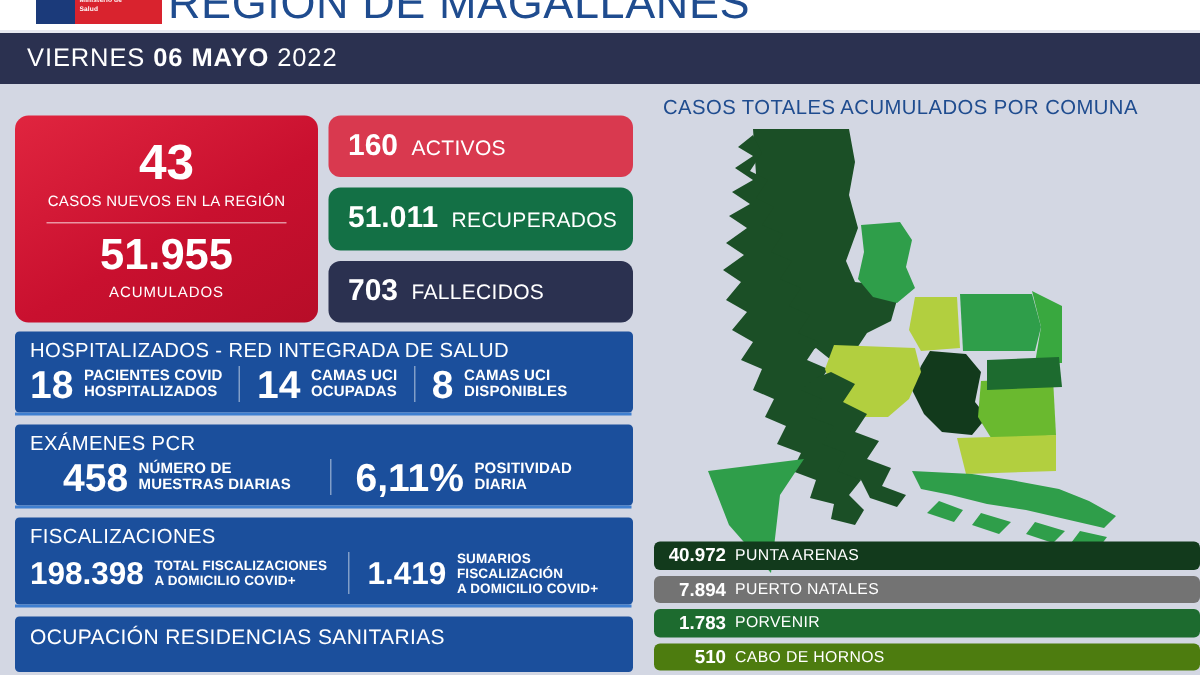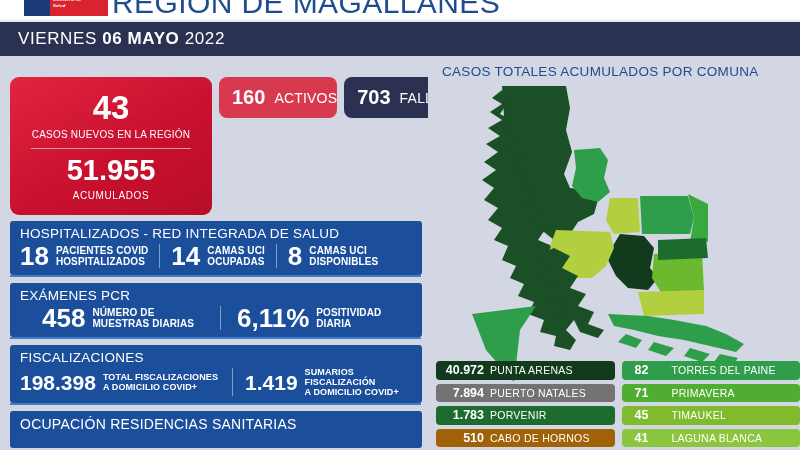--- a/index.html
+++ b/index.html
@@ -60,21 +60,21 @@
     background:linear-gradient(150deg,#e0253f 0%,#c9102f 55%,#b70d28 100%);
     color:#fff; display:flex; flex-direction:column;
     align-items:center; justify-content:center; padding:5px 6px;
   }
   #new-cases-num{ font-size:33px; font-weight:bold; line-height:1; }
   #new-cases-lbl{ font-size:10px; letter-spacing:.2px; margin-top:5px; white-space:nowrap;}
   #nc-divider{ width:84%; height:1px; background:rgba(255,255,255,.55); margin:8px 0 7px; }
   #cum-num{ font-size:29px; font-weight:bold; line-height:1; }
   #cum-lbl{ font-size:10px; letter-spacing:.6px; margin-top:5px; }
 
-  #side-cards{ display:flex; flex-direction:row; gap:7px; width:203px; }
+  #side-cards{ display:flex; flex-direction:column; gap:7px; width:203px; }
   .side-card{
     height:41.3px; border-radius:8px; color:#fff;
     display:flex; align-items:center; padding-left:13px; gap:9px;
   }
   .side-card .v{ font-size:20px; font-weight:bold; }
   .side-card .l{ font-size:14px; letter-spacing:.2px; }
   .c-active{ background:#d9394f; }
   .c-recov{ background:#137045; }
   .c-dead{ background:#2b3150; }
 
@@ -161,20 +161,24 @@
       <div id="nc-divider"></div>
       <div id="cum-num">51.955</div>
       <div id="cum-lbl">ACUMULADOS</div>
     </div>
 
     <div id="side-cards">
       <div class="side-card c-active">
         <span class="v">160</span>
         <span class="l">ACTIVOS</span>
       </div>
+      <div class="side-card c-recov">
+        <span class="v">51.011</span>
+        <span class="l">RECUPERADOS</span>
+      </div>
       <div class="side-card c-dead">
         <span class="v">703</span>
         <span class="l">FALLECIDOS</span>
       </div>
     </div>
   </div>
 
   <div class="blue-block" id="hosp-block">
     <div class="bb-title">HOSPITALIZADOS - RED INTEGRADA DE SALUD</div>
     <div class="bb-row">
@@ -312,38 +316,20 @@
         <span class="cn">PUNTA ARENAS</span>
       </div>
       <div class="com-row" style="background:#737373">
         <span class="cv">7.894</span>
         <span class="cn">PUERTO NATALES</span>
       </div>
       <div class="com-row" style="background:#1d6b2f">
         <span class="cv">1.783</span>
         <span class="cn">PORVENIR</span>
       </div>
-      <div class="com-row" style="background:#a16207">
+      <div class="com-row" style="background:#4d7c0f">
         <span class="cv">510</span>
         <span class="cn">CABO DE HORNOS</span>
       </div>
     </div>
 
-    <div class="com-col">
-      <div class="com-row right-col" style="background:#2f9e4a">
-        <span class="cv">82</span>
-        <span class="cn">TORRES DEL PAINE</span>
-      </div>
-      <div class="com-row right-col" style="background:#4fae32">
-        <span class="cv">71</span>
-        <span class="cn">PRIMAVERA</span>
-      </div>
-      <div class="com-row right-col" style="background:#7fbb2c">
-        <span class="cv">45</span>
-        <span class="cn">TIMAUKEL</span>
-      </div>
-      <div class="com-row right-col" style="background:#8cc63f">
-        <span class="cv">41</span>
-        <span class="cn">LAGUNA BLANCA</span>
-      </div>
-    </div>
   </div>
 </div>
 
 </body></html>

